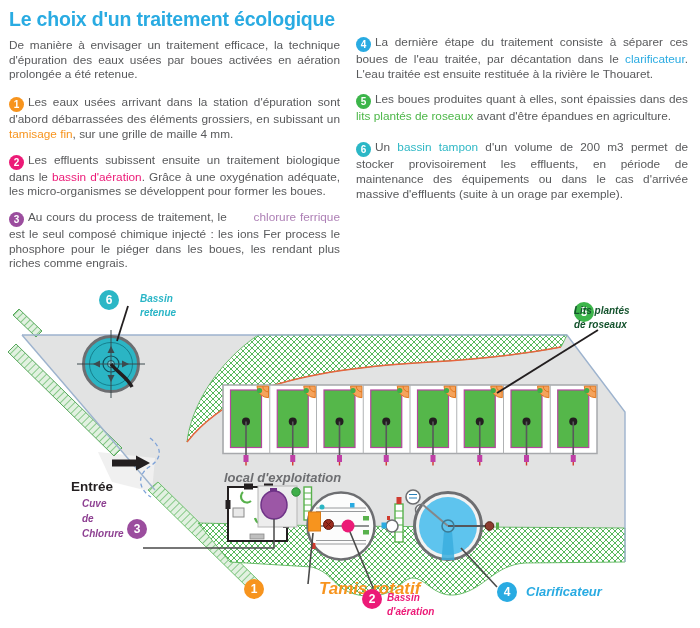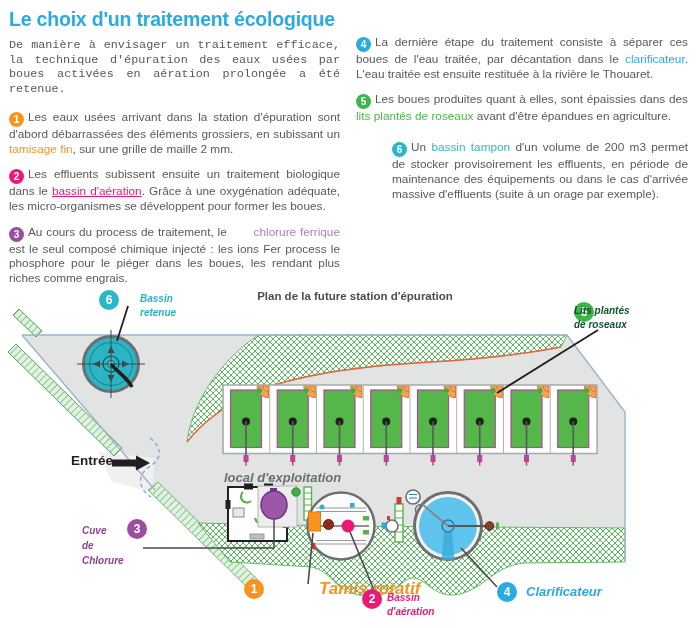--- a/index.html
+++ b/index.html
@@ -4,27 +4,27 @@
 <style>
   html,body{margin:0;padding:0;background:#ffffff;}
   .page{position:relative;width:700px;height:628px;background:#ffffff;overflow:hidden;
         font-family:"Liberation Sans",sans-serif;color:#58595b;}
   
   .text-section{position:absolute;top:0;left:0;width:700px;display:flex;}
   .col-left{width:346px;padding:8px 6px 0 9px;box-sizing:border-box;}
   .col-right{width:354px;padding:35px 12px 0 10px;box-sizing:border-box;}
   h1{color:#29abe2;font-size:19.5px;font-weight:bold;margin:0 0 7px 0;letter-spacing:-0.2px;}
   .para{font-size:11.8px;line-height:14.7px;text-align:justify;margin:0 0 11px 0;}
-  .para.intro{margin-bottom:13px;font-family:Liberation Mono, monospace;}
+  .para.intro{margin-bottom:13px;}
   .badge{display:inline-block;width:15px;height:15px;border-radius:50%;color:#fff;
          font-weight:bold;font-size:10px;line-height:15px;text-align:center;
          margin-right:4px;vertical-align:-2px;font-style:normal;}
   .bg1{background:#f7941e;} .bg2{background:#ec1a77;} .bg3{background:#9b4d9e;}
   .bg4{background:#29abe2;} .bg5{background:#3cb54a;} .bg6{background:#2bb7c6;}
-  .t-orange{color:#f7941e;} .t-pink{color:#ec1a77;text-decoration:underline;} .t-lpurple{color:#ad7fb5;margin-left:23px;}
+  .t-orange{color:#f7941e;} .t-pink{color:#ec1a77;} .t-lpurple{color:#ad7fb5;margin-left:23px;}
   .t-blue{color:#29abe2;} .t-green{color:#4cb748;} .t-teal{color:#2fb8c5;}
   
   .ov{position:absolute;}
   .plan-title{font-weight:bold;font-size:11.5px;color:#4d4d4f;}
   .callout{font-weight:bold;font-style:italic;font-size:10px;line-height:14px;white-space:nowrap;}
   .callout span{display:block;}
   .badge-lg{width:20px;height:20px;border-radius:50%;color:#fff;font-weight:bold;
             font-size:12px;line-height:20px;text-align:center;}
   .entree{font-weight:bold;font-size:13.5px;color:#231f20;}
   .local{font-style:italic;font-size:13px;color:#6d6e71;font-weight:bold;}
@@ -33,33 +33,33 @@
 </head>
 <body>
 
 <div class="page">
 
   <div class="text-section">
     <div class="col-left">
       <h1>Le choix d'un traitement écologique</h1>
       <p class="para intro">De manière à envisager un traitement efficace, la technique d'épuration des eaux usées par boues activées en aération prolongée a été retenue.</p>
 
-      <p class="para"><span class="badge bg1">1</span><span>Les eaux usées arrivant dans la station d'épuration sont d'abord débarrassées des éléments grossiers, en subissant un </span><span class="t-orange">tamisage fin</span><span>, sur une grille de maille 2 mm.</span></p>
+      <p class="para"><span class="badge bg1">1</span><span>Les eaux usées arrivant dans la station d'épuration sont d'abord débarrassées des éléments grossiers, en subissant un </span><span class="t-orange">tamisage fin</span><span>, sur une grille de maille 4 mm.</span></p>
 
       <p class="para"><span class="badge bg2">2</span><span>Les effluents subissent ensuite un traitement biologique dans le </span><span class="t-pink">bassin d'aération</span><span>. Grâce à une oxygénation adéquate, les micro-organismes se développent pour former les boues.</span></p>
 
       <p class="para"><span class="badge bg3">3</span><span>Au cours du process de traitement, le </span><span class="t-lpurple">chlorure ferrique</span><span> est le seul composé chimique injecté : les ions Fer process le phosphore pour le piéger dans les boues, les rendant plus riches comme engrais.</span></p>
     </div>
 
     <div class="col-right">
       <p class="para"><span class="badge bg4">4</span><span>La dernière étape du traitement consiste à séparer ces boues de l'eau traitée, par décantation dans le </span><span class="t-blue">clarificateur</span><span>. L'eau traitée est ensuite restituée à la rivière le Thouaret.</span></p>
 
       <p class="para"><span class="badge bg5">5</span><span>Les boues produites quant à elles, sont épaissies dans des </span><span class="t-green">lits plantés de roseaux</span><span> avant d'être épandues en agriculture.</span></p>
 
-      <p class="para" style="margin-top:16px;margin-left:36px;"><span class="badge bg6">6</span><span>Un </span><span class="t-teal">bassin tampon</span><span> d'un volume de 200 m3 permet de stocker provisoirement les effluents, en période de maintenance des équipements ou dans le cas d'arrivée massive d'effluents (suite à un orage par exemple).</span></p>
+      <p class="para" style="margin-top:16px;"><span class="badge bg6">6</span><span>Un </span><span class="t-teal">bassin tampon</span><span> d'un volume de 200 m3 permet de stocker provisoirement les effluents, en période de maintenance des équipements ou dans le cas d'arrivée massive d'effluents (suite à un orage par exemple).</span></p>
     </div>
   </div>
 
   <svg class="plan-svg" viewBox="0 0 700 628">
     <defs>
       <pattern id="xh" width="6" height="6" patternUnits="userSpaceOnUse">
         <rect width="6" height="6" fill="#ffffff"></rect>
         <path d="M0,0 L6,6 M6,0 L0,6" stroke="#44b04a" stroke-width="0.9"></path>
       </pattern>
       <pattern id="st" width="5" height="5" patternUnits="userSpaceOnUse" patternTransform="rotate(-45)">
@@ -196,36 +196,35 @@
 
     <line x1="313" y1="533" x2="308" y2="584" stroke="#4a4a4a" stroke-width="1.6"></line>
     <line x1="350" y1="532" x2="374" y2="590" stroke="#4a4a4a" stroke-width="1.6"></line>
     <line x1="461" y1="548" x2="497" y2="587" stroke="#4a4a4a" stroke-width="1.6"></line>
     <line x1="497" y1="393" x2="598" y2="330" stroke="#231f20" stroke-width="1.8"></line>
     <line x1="128" y1="306" x2="117" y2="341" stroke="#231f20" stroke-width="1.8"></line>
 
     <path d="M112,459.5 h24 v-4 l14,7.5 l-14,7.5 v-4 h-24 Z" fill="#231f20"></path>
   </svg>
 
-  <div class="ov plan-title" style="left:238px;top:290px;width:234px;text-align:center;">Plan de la future station d'épuration</div>
 
   <div class="ov badge-lg bg6" style="left:99px;top:290px;">6</div>
   <div class="ov callout" style="left:140px;top:292px;color:#29b5c6;">
     <span>Bassin</span>
     <span>retenue</span>
   </div>
 
   <div class="ov badge-lg bg5" style="left:574px;top:302px;">5</div>
   <div class="ov callout" style="left:574px;top:304px;color:#14532d;">
     <span>Lits plantés</span>
     <span>de roseaux</span>
   </div>
 
   <div class="ov badge-lg bg3" style="left:127px;top:519px;">3</div>
-  <div class="ov callout" style="left:82px;top:523px;color:#8e4092;line-height:15px;">
+  <div class="ov callout" style="left:82px;top:496px;color:#8e4092;line-height:15px;">
     <span>Cuve</span>
     <span>de</span>
     <span>Chlorure</span>
   </div>
 
   <div class="ov badge-lg bg1" style="left:244px;top:579px;">1</div>
   <div class="ov callout" style="left:271px;top:582px;color:#f7941e;font-size:17px;margin-left:48px;">
     <span>Tamis rotatif</span>
   </div>
 
@@ -233,16 +232,16 @@
   <div class="ov callout" style="left:387px;top:591px;color:#ec1a77;">
     <span>Bassin</span>
     <span>d'aération</span>
   </div>
 
   <div class="ov badge-lg bg4" style="left:497px;top:582px;">4</div>
   <div class="ov callout" style="left:526px;top:585px;color:#29abe2;font-size:13px;">
     <span>Clarificateur</span>
   </div>
 
-  <div class="ov entree" style="left:71px;top:453px;">Entrée</div>
+  <div class="ov entree" style="left:71px;top:479px;">Entrée</div>
   <div class="ov local" style="left:224px;top:470px;">local d'exploitation</div>
 
 </div>
 
 </body></html>

